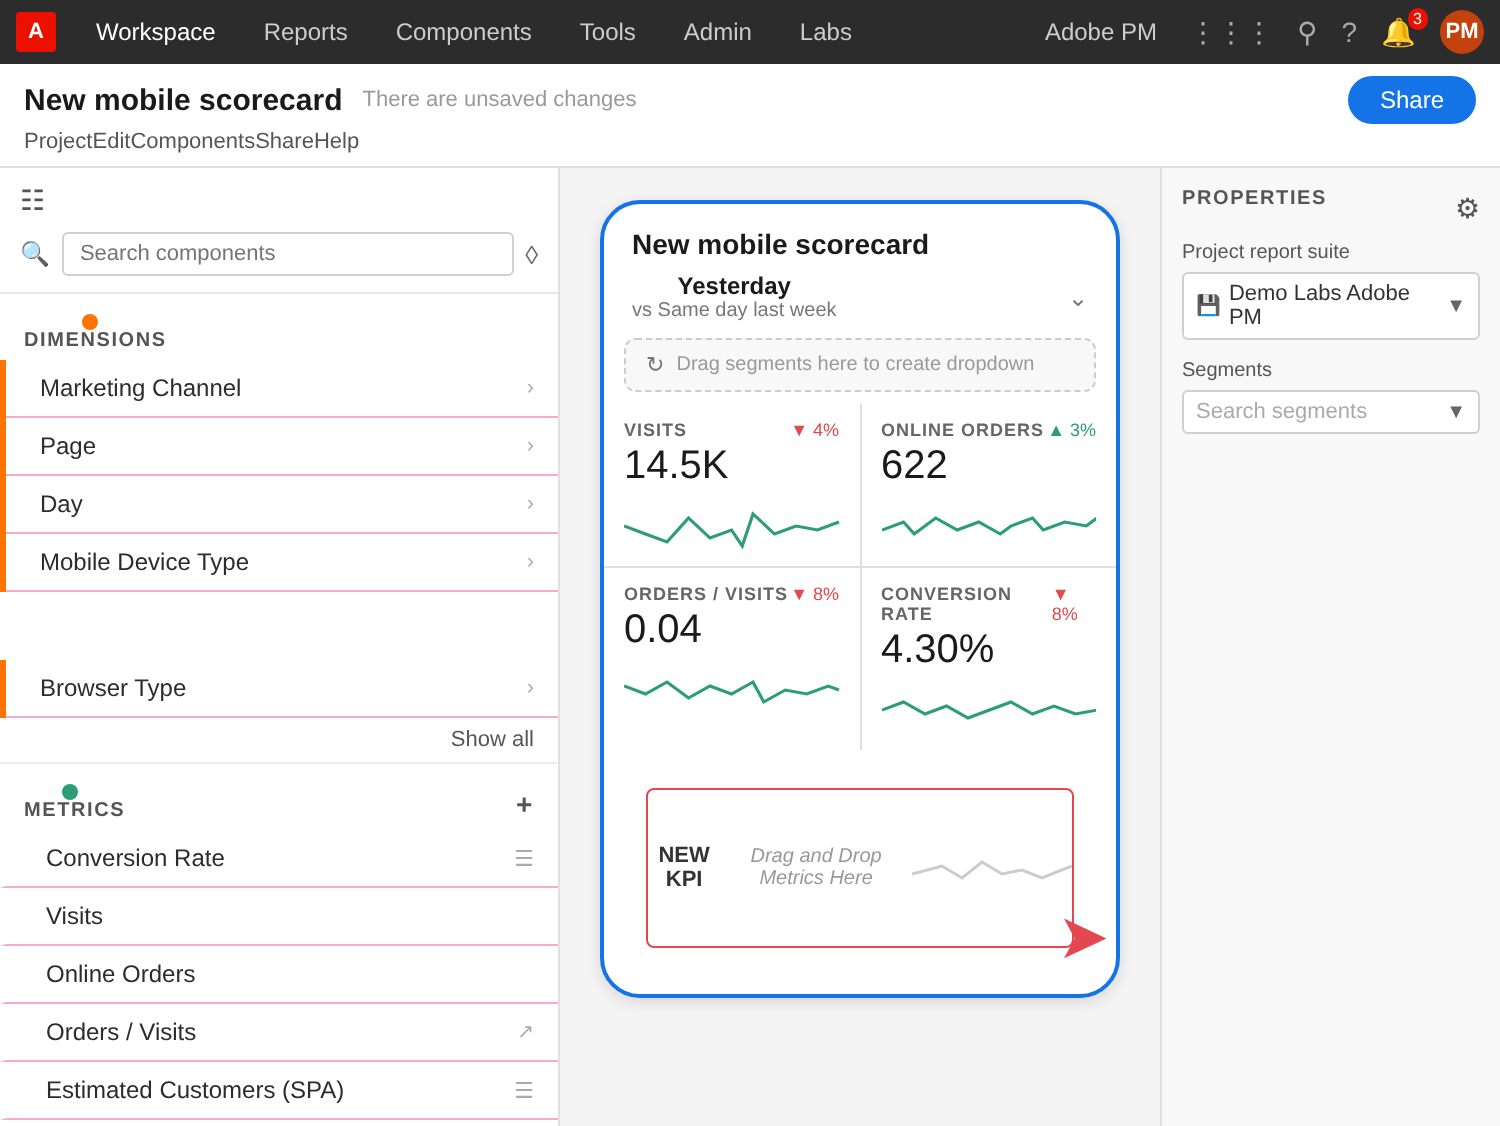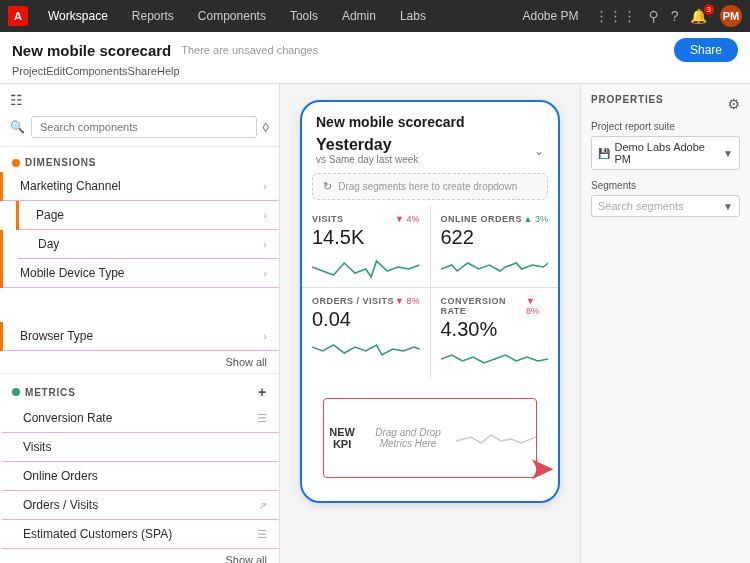--- a/index.html
+++ b/index.html
@@ -97,21 +97,21 @@
       font-size: 10px;
       font-weight: 700;
       letter-spacing: 0.8px;
       color: #555;
       text-transform: uppercase;
       justify-content: space-between;
     }
     .section-dot-dimensions { width: 8px; height: 8px; border-radius: 50%; background: #ff7300; margin-right: 5px; display: inline-block; }
     .section-dot-metrics { width: 8px; height: 8px; border-radius: 50%; background: #2d9d78; margin-right: 5px; display: inline-block; }
     .section-dot-segments { width: 8px; height: 8px; border-radius: 50%; background: #1473e6; margin-right: 5px; display: inline-block; }
-    .section-label { display: flex; align-items: center; }
+    .section-label { display: flex; align-items: center; flex-direction: column; }
     .add-icon { color: #555; font-size: 14px; cursor: pointer; }
 
     .list-item {
       display: flex;
       align-items: center;
       justify-content: space-between;
       padding: 7px 12px 7px 20px;
       font-size: 12px;
       color: #2c2c2c;
       border-bottom: 1px solid #f9a8d4;
@@ -153,21 +153,21 @@
       font-size: 14px;
       font-weight: 600;
       color: #1a1a1a;
     }
     .date-row {
       padding: 2px 14px;
       display: flex;
       align-items: center;
       justify-content: space-between;
     }
-    .date-label { font-size: 16px; font-weight: 600; color: #1a1a1a; }
+    .date-label { font-size: 12px; font-weight: 600; color: #1a1a1a; text-align: center; }
     .date-sub { font-size: 10px; color: #777; }
     .date-chevron { color: #777; font-size: 12px; }
 
     .drag-segments {
       margin: 6px 10px;
       background: #f8f8f8;
       border: 1px dashed #ccc;
       border-radius: 6px;
       padding: 6px 10px;
       font-size: 10px;
@@ -309,28 +309,28 @@
           <span>DIMENSIONS</span>
         </div>
       </div>
       <div class="list-item-wrapper" style="position:relative;">
         <div style="position:absolute;left:0;top:0;bottom:0;width:3px;background:#ff7300;"></div>
         <div class="list-item">
           <span>Marketing Channel</span>
           <span class="chevron">›</span>
         </div>
       </div>
-      <div class="list-item-wrapper" style="position:relative;margin-left:16px;">
+      <div class="list-item-wrapper" style="position:relative;">
         <div style="position:absolute;left:0;top:0;bottom:0;width:3px;background:#ff7300;"></div>
         <div class="list-item">
           <span>Page</span>
           <span class="chevron">›</span>
         </div>
       </div>
-      <div class="list-item-wrapper" style="position:relative;padding-left:18px;">
+      <div class="list-item-wrapper" style="position:relative;">
         <div style="position:absolute;left:0;top:0;bottom:0;width:3px;background:#ff7300;"></div>
         <div class="list-item">
           <span>Day</span>
           <span class="chevron">›</span>
         </div>
       </div>
       <div class="list-item-wrapper" style="position:relative;">
         <div style="position:absolute;left:0;top:0;bottom:0;width:3px;background:#ff7300;"></div>
         <div class="list-item">
           <span>Mobile Device Type</span>

